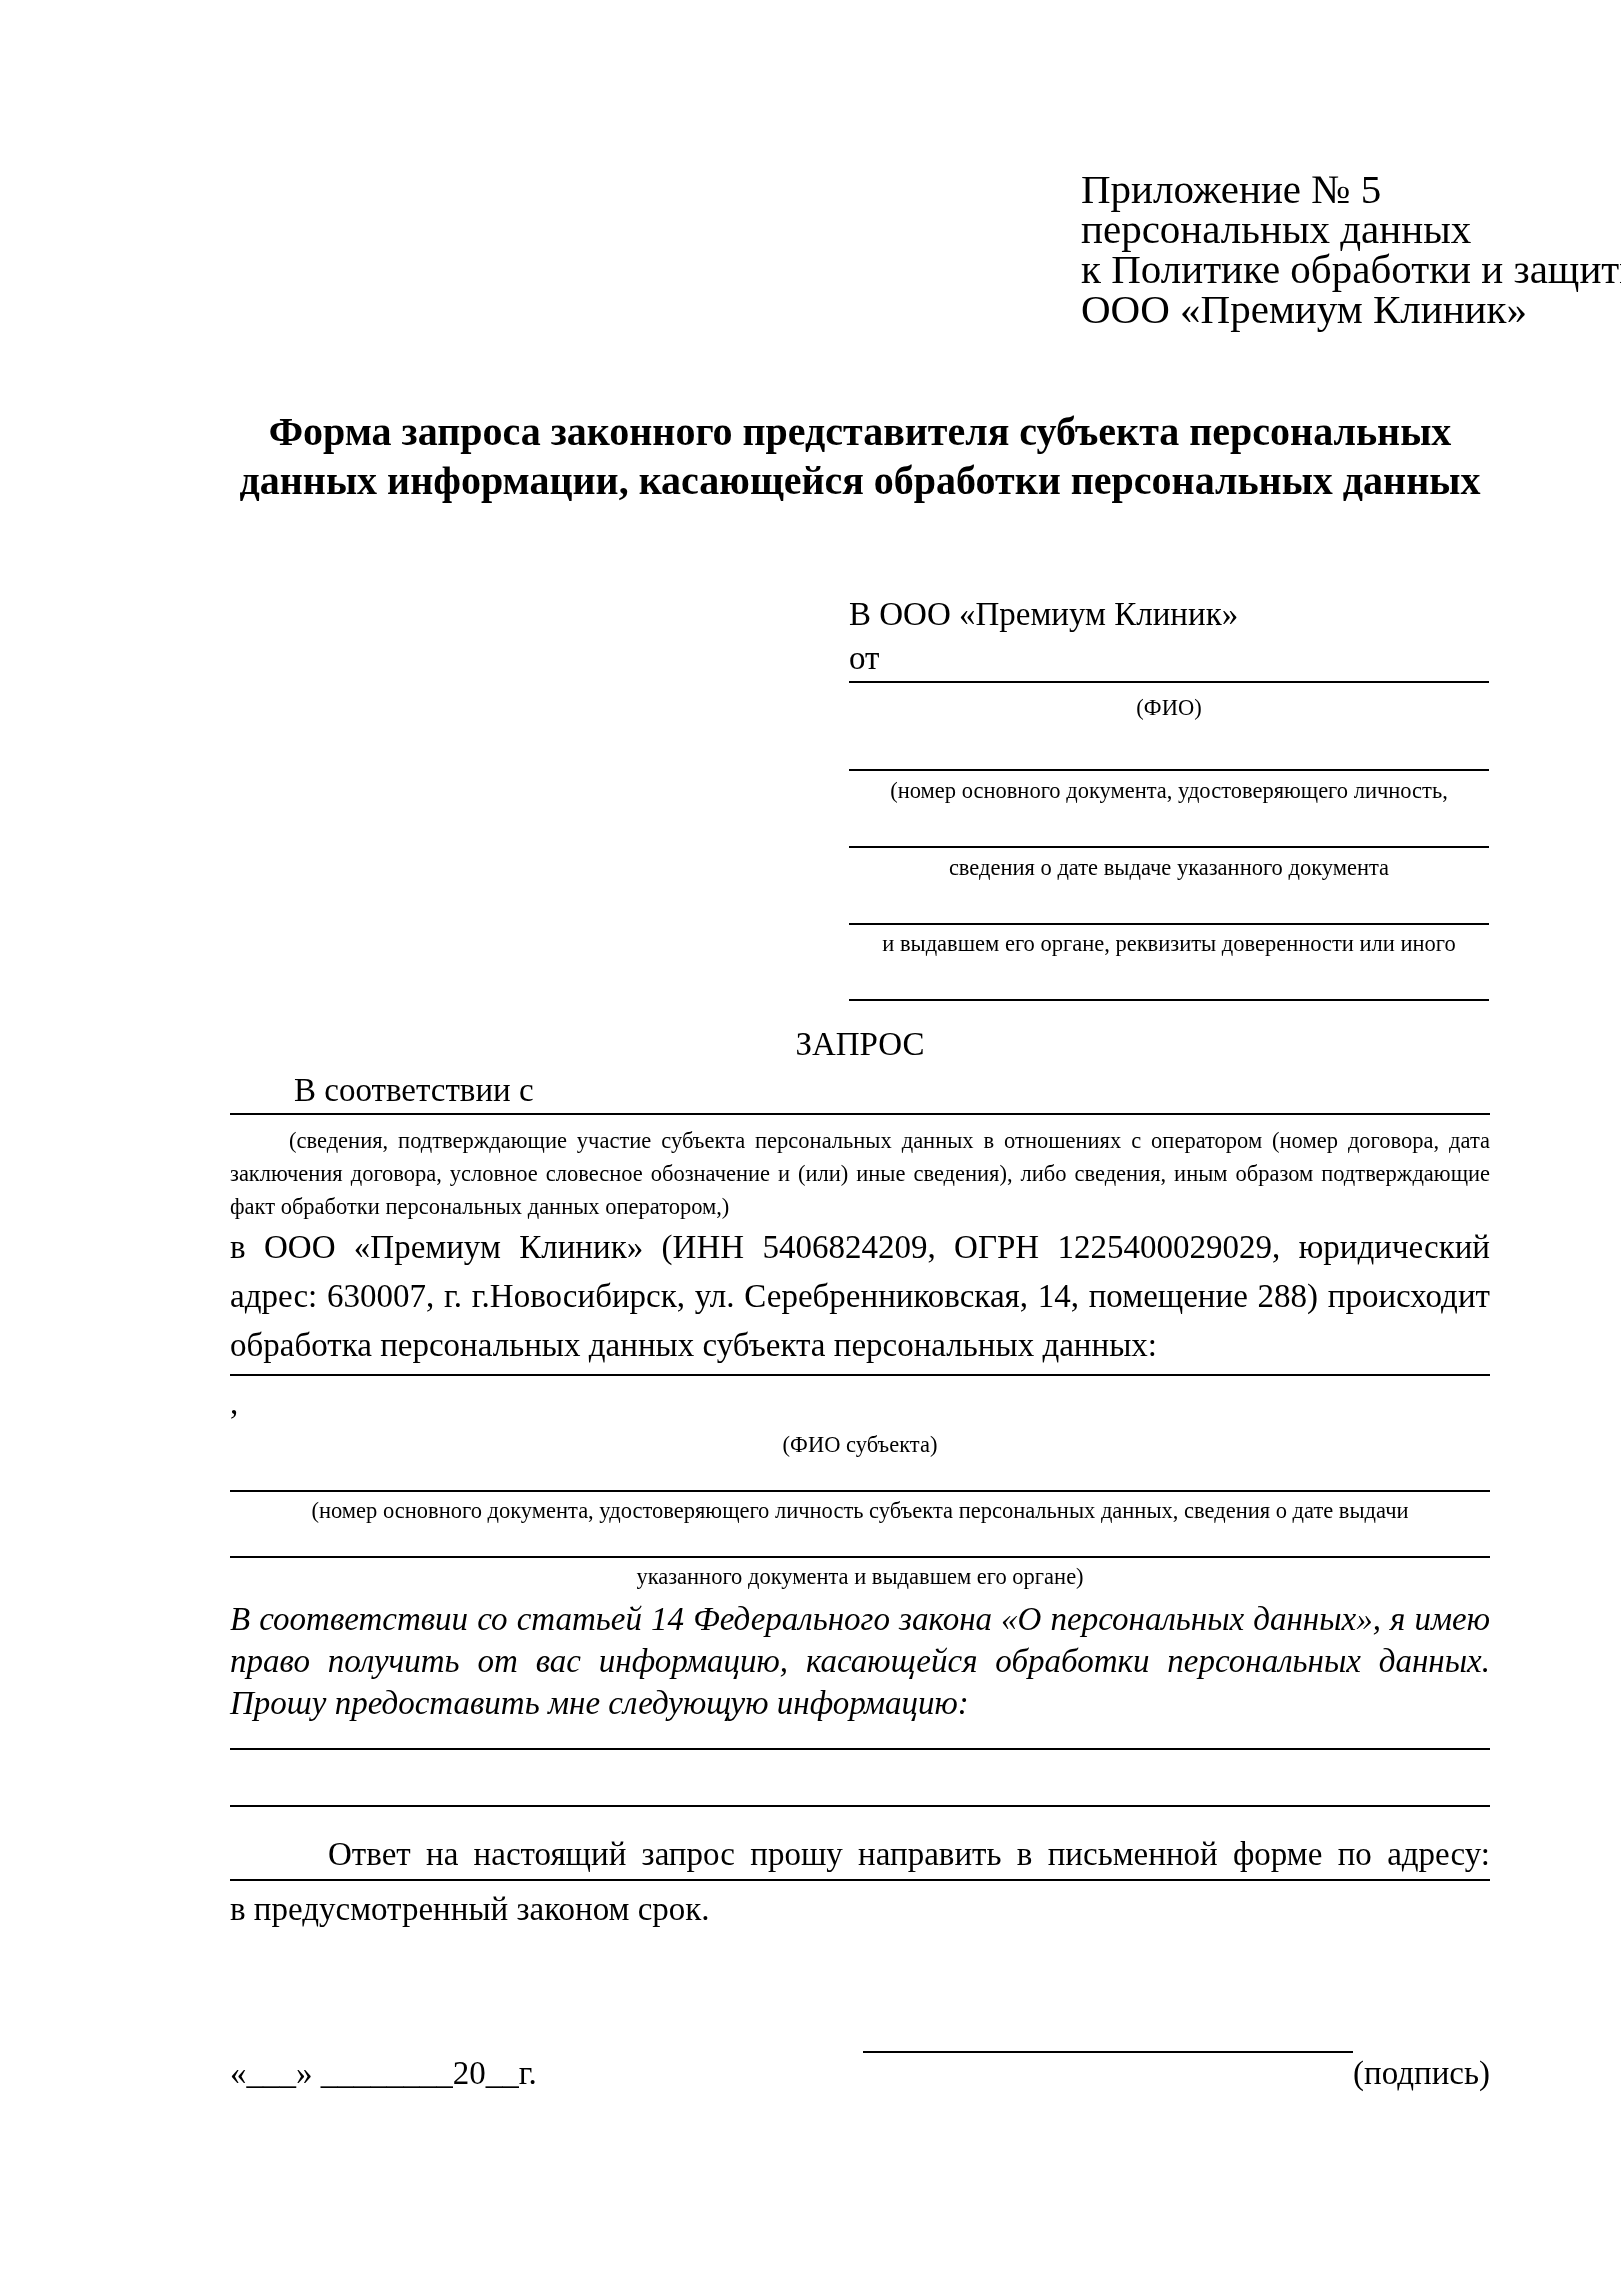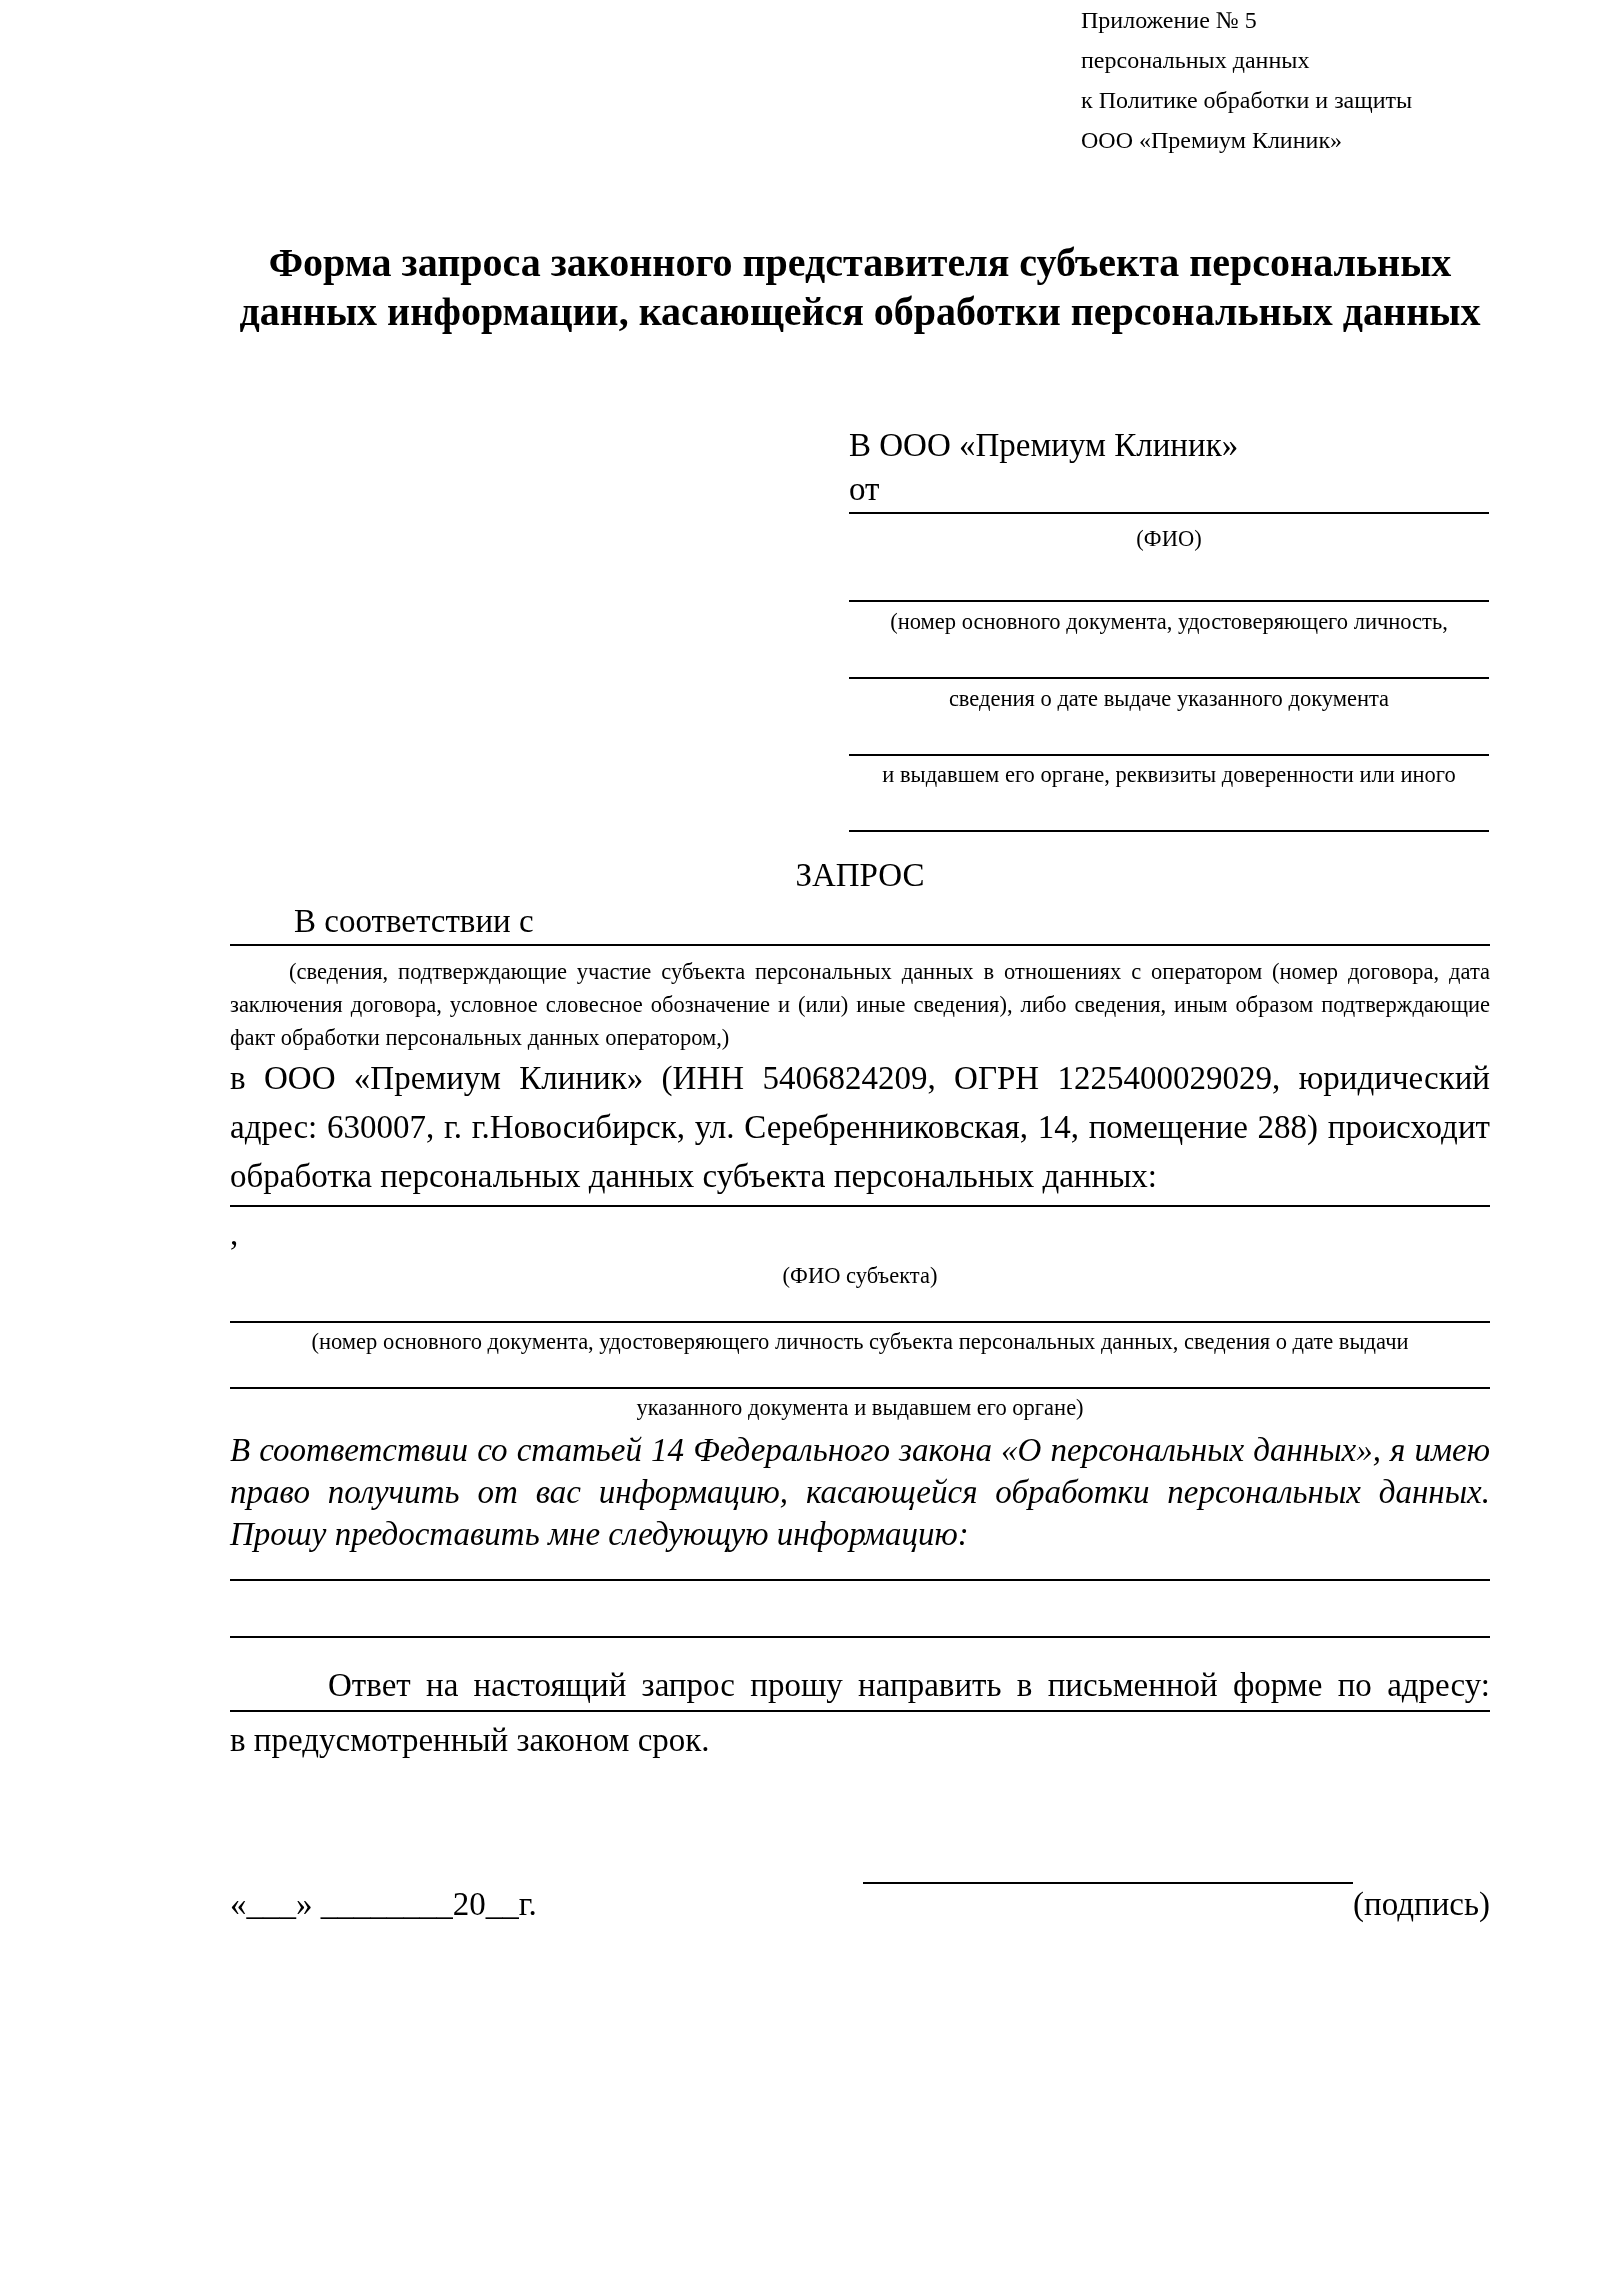--- a/index.html
+++ b/index.html
@@ -10,22 +10,23 @@
     background:#ffffff;
     box-sizing:border-box;
     padding:0 131px 0 230px;
     font-family:"Liberation Serif","DejaVu Serif",serif;
     color:#000;
     font-size:33px;
     line-height:1.2;
     overflow:hidden;
   }
   .appendix{
+    margin-top:169px;
     margin-left:851px;
-    font-size:24px;
+    font-size:41px;
     line-height:40px;
     white-space:nowrap;
   }
   .doc-title{
     margin-top:78px;
     text-align:center;
     font-weight:bold;
     font-size:40px;
     line-height:49px;
   }

